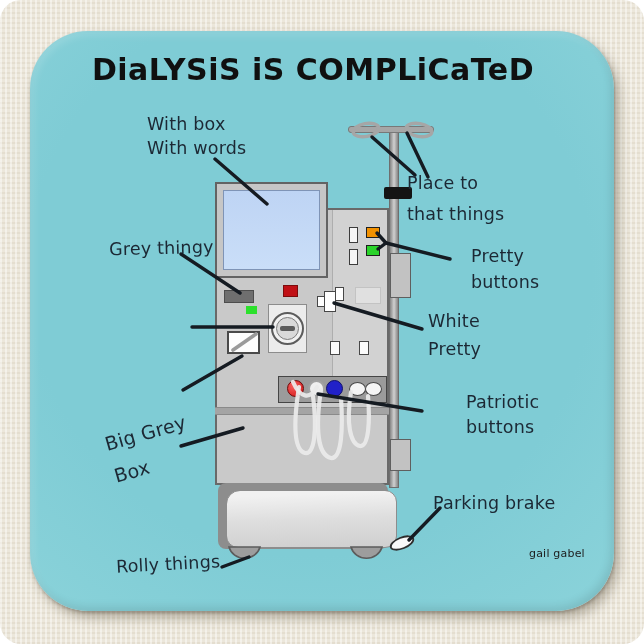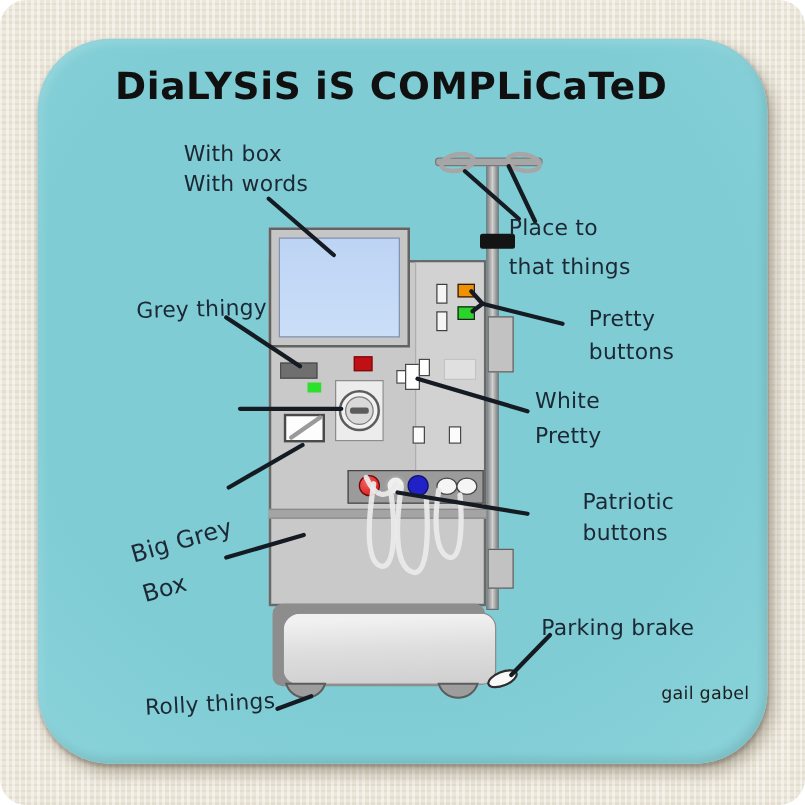--- a/index.html
+++ b/index.html
@@ -19,21 +19,21 @@
     background:radial-gradient(circle at 48% 42%, var(--coaster,#7fccd5) 0%, var(--coaster,#7fccd5) 62%, #8bd3da 100%);
     box-shadow:5px 7px 12px rgba(105,96,76,.45), 1px 2px 3px rgba(80,70,60,.35),
                inset -3px -4px 8px rgba(0,0,0,.10), inset 3px 4px 8px rgba(255,255,255,.16);
   }
   
   [data-name="page-title"]{
     left:-9px;top:52px;width:644px;text-align:center;
     font-weight:700;font-size:30px;letter-spacing:.5px;color:var(--title_color,#101010);
   }
   [data-name="artist-signature"]{
-    left:529px;top:547px;font-size:14px;color:#1d1d1d;letter-spacing:.2px;
+    left:529px;top:547px;font-size:11px;color:#1d1d1d;letter-spacing:.2px;
   }
   
   .lbl{position:absolute;color:var(--ink,#1c2834);font-size:17.5px;line-height:24px;letter-spacing:.2px;white-space:nowrap;}
   [data-name="label-light-box"]{left:147px;top:112px;}
   [data-name="label-place-to-hang"]{left:407px;top:168px;line-height:31px;}
   [data-name="label-grey-thingy"]{left:109px;top:236px;transform:rotate(-1.5deg);}
   [data-name="label-pretty-buttons"]{left:451px;top:243px;line-height:26px;margin-left:20px;}
   [data-name="label-dial-that-turns"]{left:117px;top:315px;line-height:27px;}
   [data-name="label-white-thingys"]{left:428px;top:307px;line-height:28px;}
   [data-name="label-patriotic-buttons"]{left:423px;top:390px;line-height:25px;margin-left:43px;}

